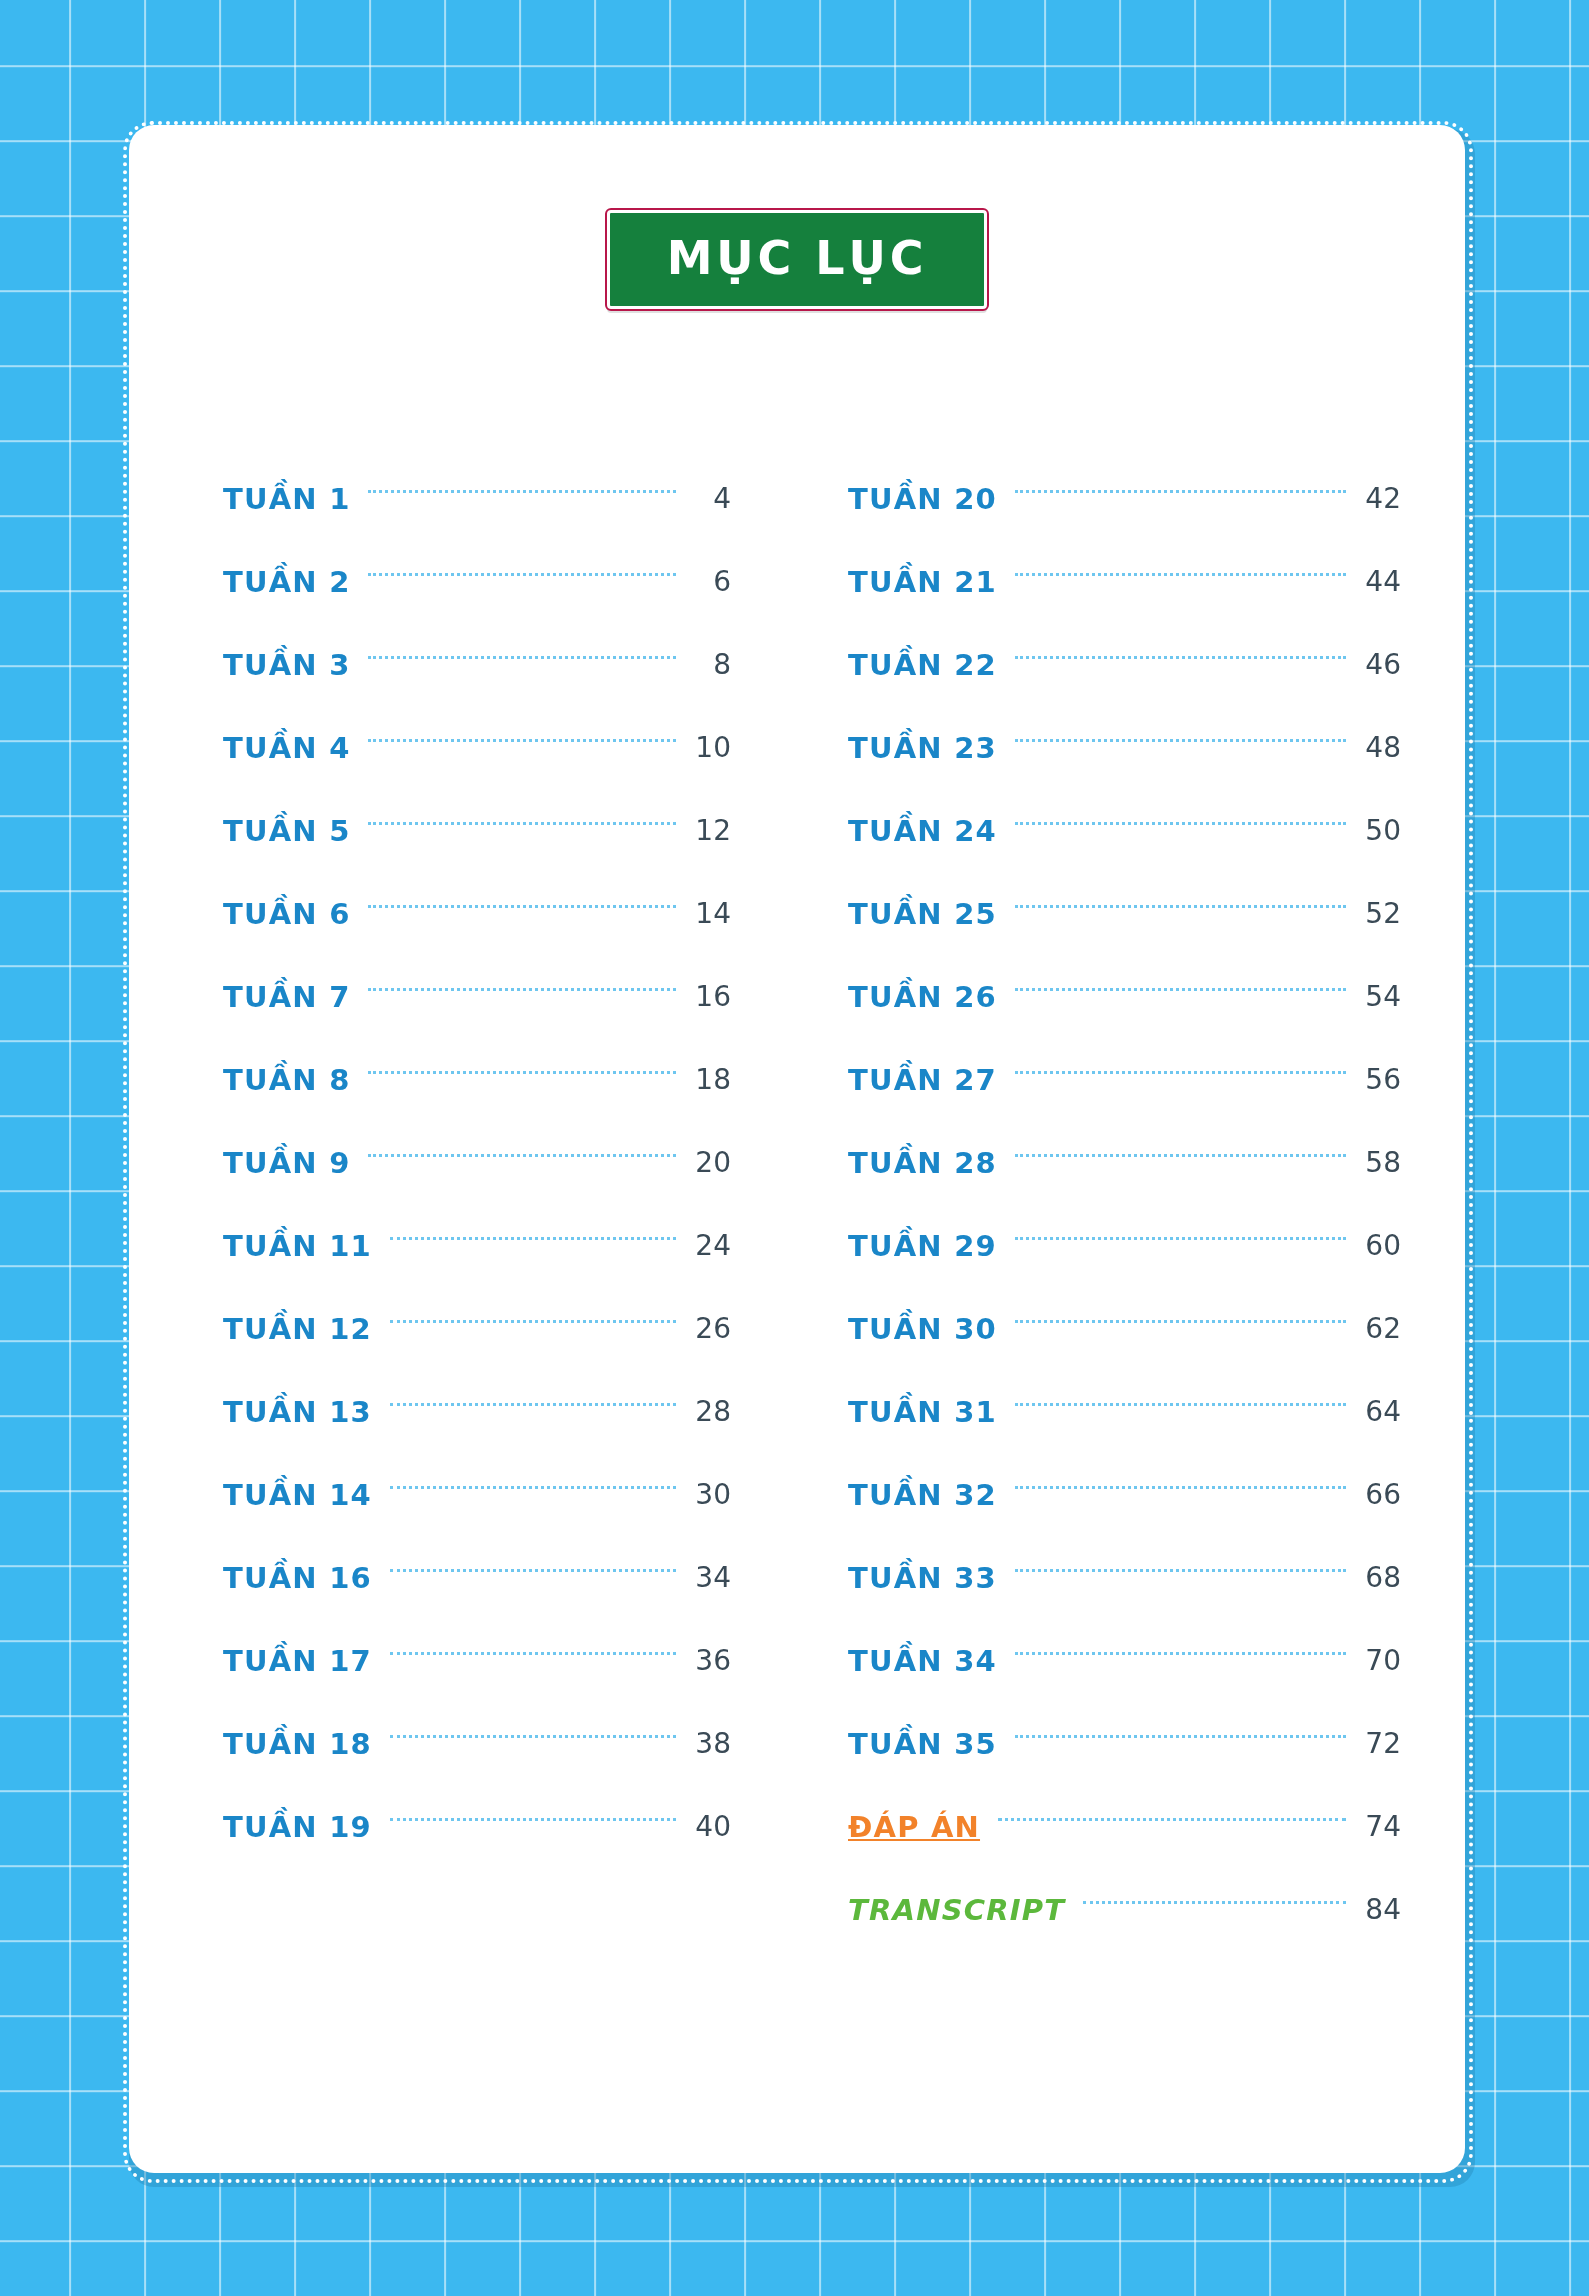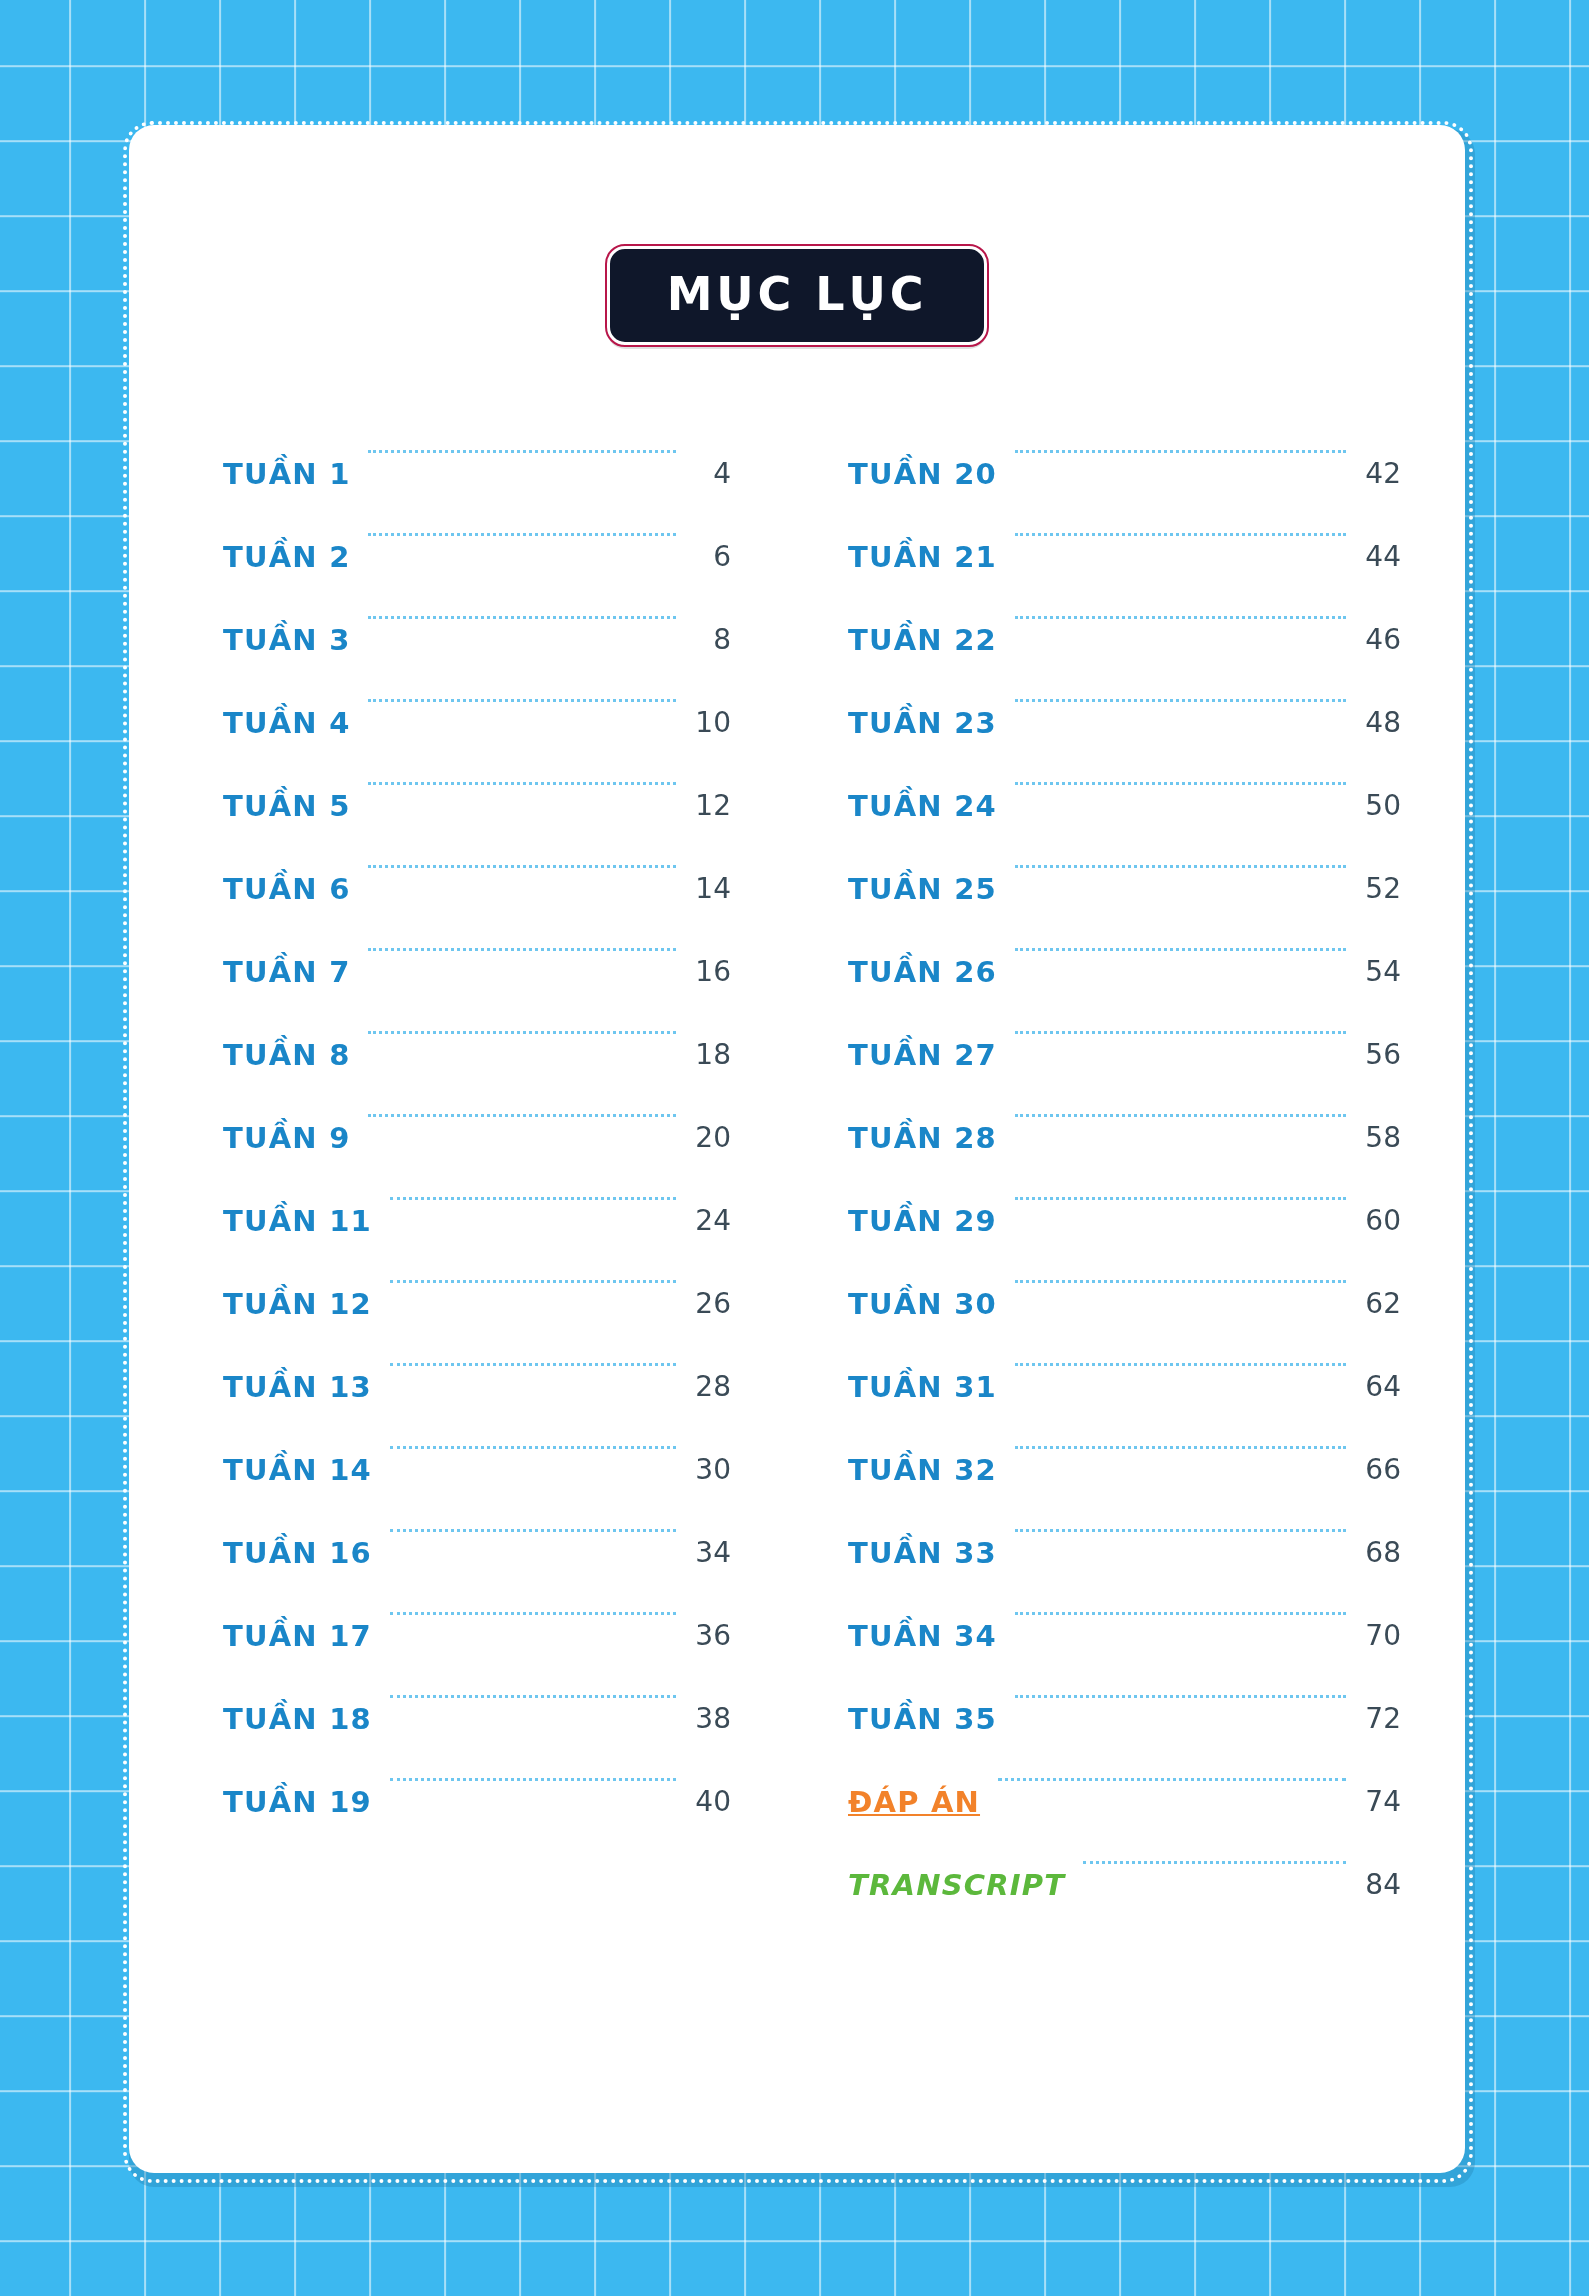--- a/index.html
+++ b/index.html
@@ -62,27 +62,26 @@
   
   .title-wrap {
     position: absolute;
     left: 0;
     top: 85px;
     width: 1336px;
     display: flex;
     justify-content: center;
   }
   .title-badge {
-    background: #0f172a;
+    background: #15803d;
     border: 3.9px solid #ffffff;
     outline: 2.9px solid #b8164a;
-    border-radius: 18px;
+    border-radius: 4px;
     padding: 21.5px 57px 25px 57px;
     box-shadow: 0 3.9px 0 rgba(0,0,0,0.12);
-    margin-top: 36px;
   }
   .title-badge span {
     color: #ffffff;
     font-size: 46px;
     font-weight: bold;
     letter-spacing: 3.9px;
     font-family: "DejaVu Sans", sans-serif;
     line-height: 1;
     display: block;
   }
@@ -97,21 +96,21 @@
   }
   .col {
     width: 50%;
     box-sizing: border-box;
   }
   .col.left  { padding-left: 94px;  padding-right: 66px; }
   .col.right { padding-left: 51px; padding-right: 64px; }
 
   .toc-row {
     display: flex;
-    align-items: flex-start;
+    align-items: center;
     height: 83px;
   }
   .toc-label {
     font-size: 29px;
     font-weight: bold;
     letter-spacing: 1.2px;
     white-space: nowrap;
     color: #1a86c8;
     font-family: "DejaVu Sans", sans-serif;
   }

